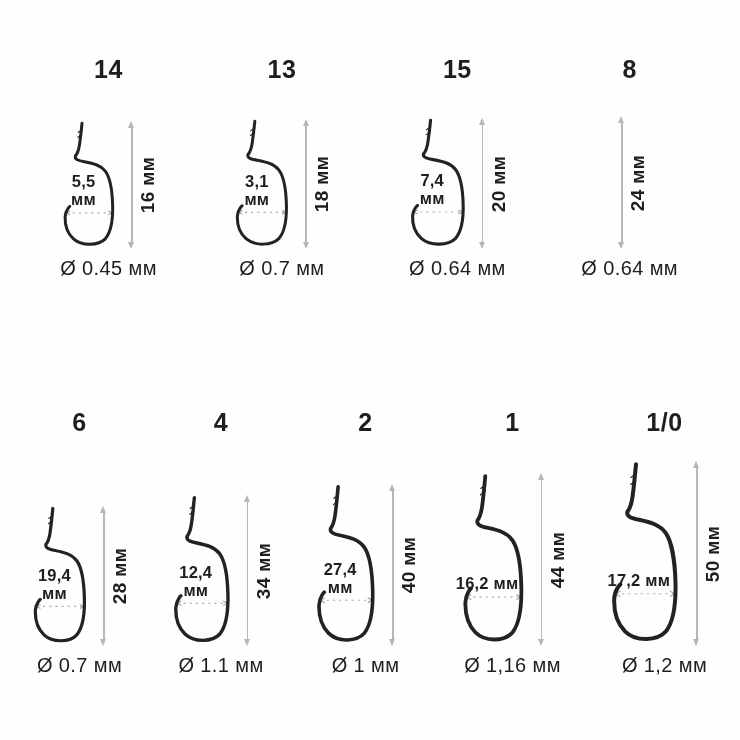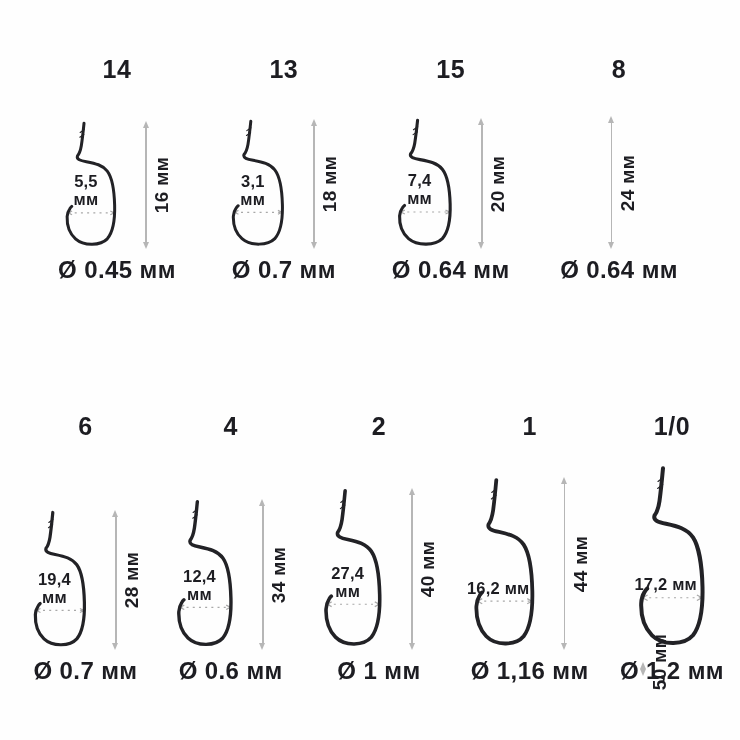--- a/index.html
+++ b/index.html
@@ -15,21 +15,21 @@
   .row-top{margin:56px 62px 17px 58px;}
   .row-bottom{margin:130px 16px 0 28px;}
   .cell{display:flex;flex-direction:column;align-items:center;}
   .size-title{
     font-size:25px;font-weight:700;line-height:26px;height:26px;
     letter-spacing:0.5px;
   }
   .drawwrap{display:flex;align-items:flex-end;}
   .row-top .drawwrap{height:133px;margin-top:34px;}
   .row-bottom .drawwrap{height:185px;margin-top:26px;}
-  .drawing{display:flex;align-items:stretch;gap:12px;}
+  .drawing{display:flex;align-items:stretch;}
   .hookbox{position:relative;height:100%;}
   .hook-svg{display:block;}
   .width-label{
     position:absolute;left:-6px;right:8%;bottom:calc(28.2% + 4px);
     text-align:center;font-size:16.5px;font-weight:600;line-height:1.08;
     white-space:pre-line;letter-spacing:0.2px;
   }
   .measure{position:relative;width:30px;margin-left:9px;}
   .vline{
     position:absolute;left:2px;top:7px;bottom:7px;width:1.6px;
@@ -44,21 +44,21 @@
     content:"";position:absolute;bottom:-7px;left:-2.8px;
     border-left:3.5px solid transparent;border-right:3.5px solid transparent;
     border-top:7px solid #b6b6b6;
   }
   .height-label{
     position:absolute;left:19px;top:50%;
     transform:translate(-50%,-50%) rotate(-90deg);
     white-space:nowrap;font-size:19px;font-weight:600;letter-spacing:0.4px;
   }
   .dia-label{
-    margin-top:8px;font-size:24px;font-weight:700;line-height:1.1;
+    margin-top:8px;font-size:20px;font-weight:400;line-height:1.1;
     letter-spacing:0.4px;white-space:nowrap;
   }
 </style>
 </head>
 <body>
 
 <div class="row row-top">
   <div class="cell">
     <div class="size-title">14</div>
     <div class="drawwrap">
@@ -268,21 +268,21 @@
           </svg>
           <div class="width-label">12,4
 мм</div>
         </div>
         <div class="measure">
           <div class="vline"></div>
           <div class="height-label">34 мм</div>
         </div>
       </div>
     </div>
-    <div class="dia-label">Ø 0.6 мм</div>
+    <div class="dia-label">Ø 1.1 мм</div>
   </div>
 
   <div class="cell">
     <div class="size-title">2</div>
     <div class="drawwrap">
       <div class="drawing" style="height: 162px;">
         <div class="hookbox" style="width: 70px;">
           <svg class="hook-svg" viewBox="0 0 80 170" preserveAspectRatio="none" width="70" height="162">
 
             <g stroke="#a8a8a8" fill="none">
@@ -355,21 +355,21 @@
           <div class="height-label">44 мм</div>
         </div>
       </div>
     </div>
     <div class="dia-label">Ø 1,16 мм</div>
   </div>
 
   <div class="cell">
     <div class="size-title">1/0</div>
     <div class="drawwrap">
-      <div class="drawing" style="height: 185px; flex-direction: column;">
+      <div class="drawing" style="height: 185px;">
         <div class="hookbox" style="width: 80px;">
           <svg class="hook-svg" viewBox="0 0 80 170" preserveAspectRatio="none" width="80" height="185">
 
             <g stroke="#a8a8a8" fill="none">
               <path d="M 11 122 H 69.5" stroke-width="1.2" stroke-dasharray="2 4.2" vector-effect="non-scaling-stroke"></path>
               <path d="M 15.6 119.5 L 10.5 122 L 15.6 124.5" stroke-width="1.2" stroke-linejoin="round" vector-effect="non-scaling-stroke"></path>
               <path d="M 64.9 119.5 L 70 122 L 64.9 124.5" stroke-width="1.2" stroke-linejoin="round" vector-effect="non-scaling-stroke"></path>
             </g>
 
             <g stroke="#222226" fill="none" stroke-linecap="round" stroke-linejoin="round">

